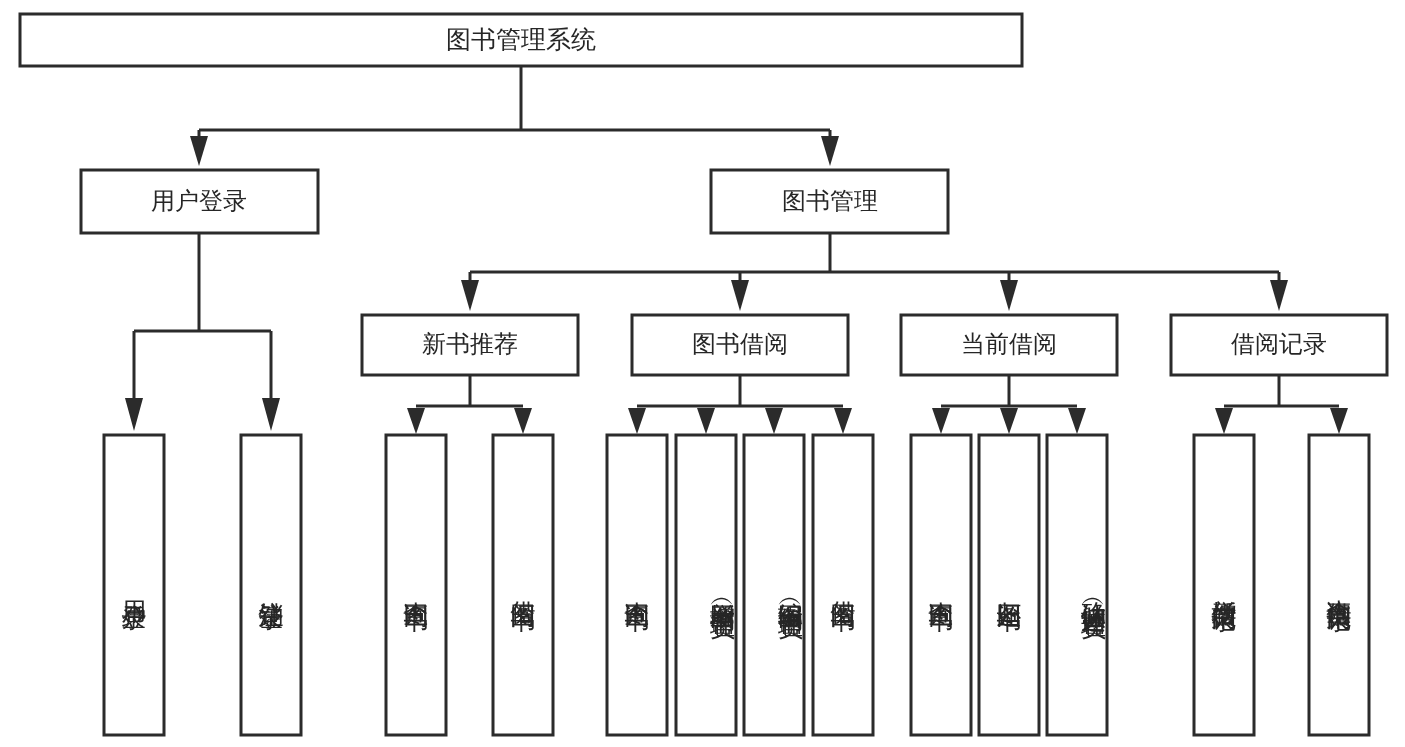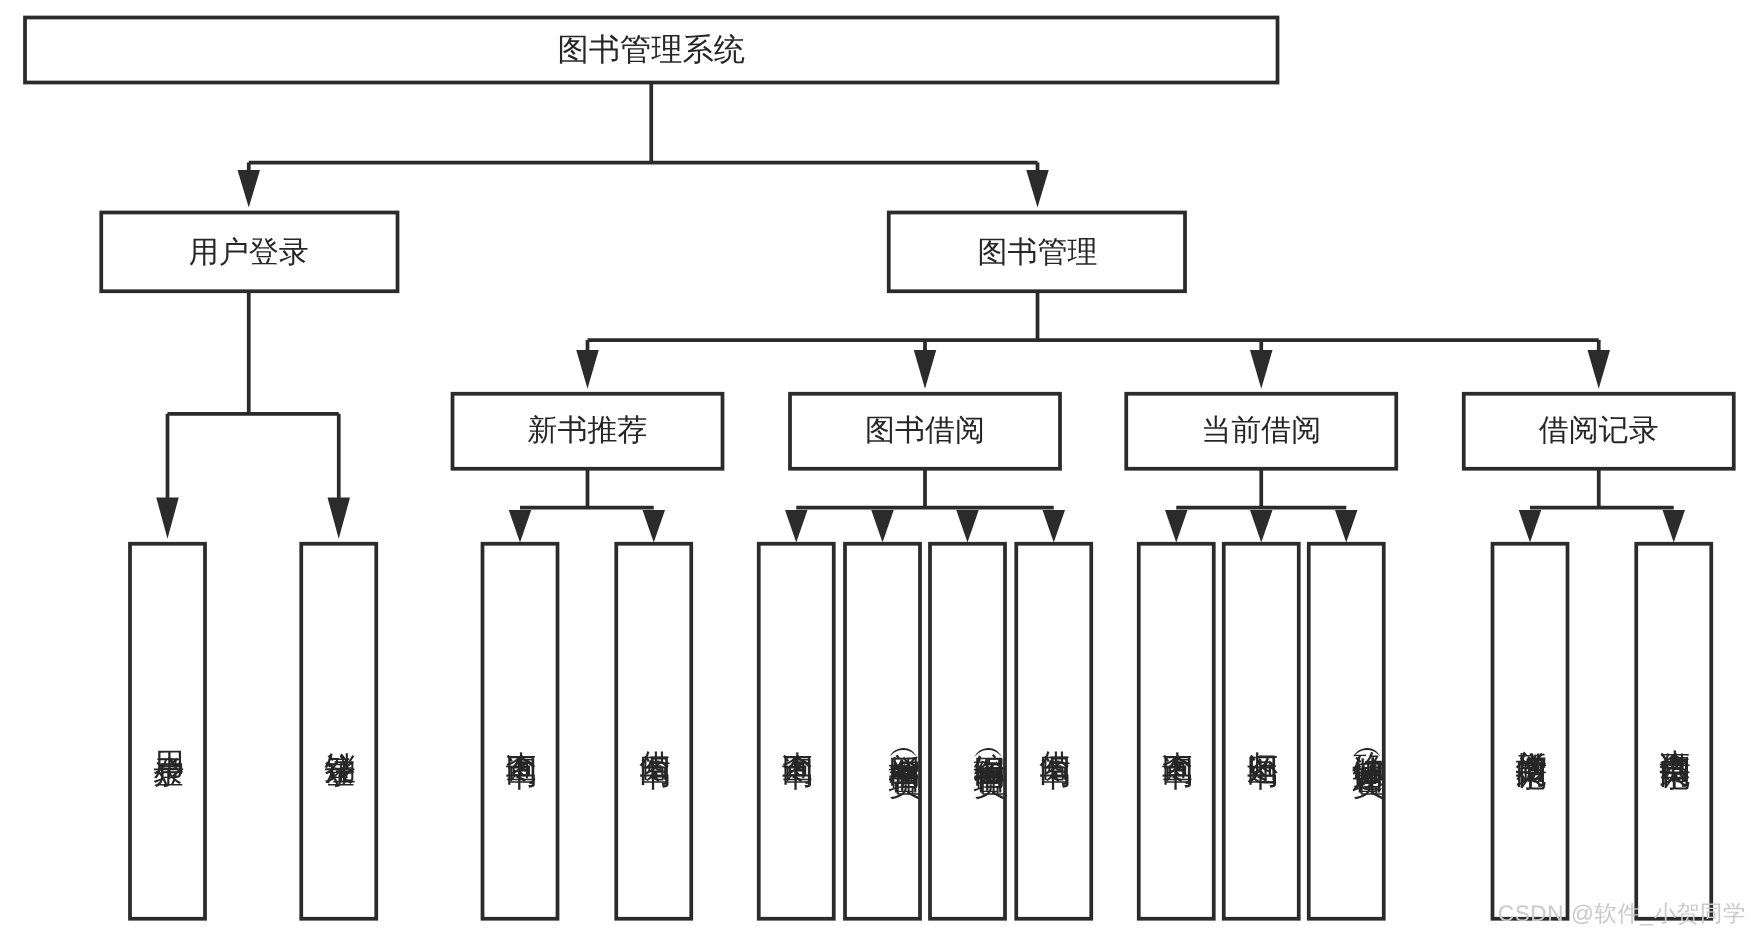--- a/index.html
+++ b/index.html
@@ -217,14 +217,13 @@
   <div class="vlabel" style="left:744px; top:435px; width:60px; height:300px; align-items:flex-start; padding-top:12px; box-sizing:border-box;">编辑图书（管理员）</div>
   <div class="vlabel" style="left:813px; top:435px; width:60px; height:300px;">借阅图书</div>
 
   <div class="vlabel" style="left:911px; top:435px; width:60px; height:300px;">查询图书</div>
   <div class="vlabel" style="left:979px; top:435px; width:60px; height:300px;">归还图书</div>
   <div class="vlabel" style="left:1047px; top:435px; width:60px; height:300px; align-items:flex-start; padding-top:12px; box-sizing:border-box;">确认归还（管理员）</div>
 
   <div class="vlabel" style="left:1194px; top:435px; width:60px; height:300px;">新增借阅记录</div>
   <div class="vlabel" style="left:1309px; top:435px; width:60px; height:300px;">查询借阅记录</div>
 
-  <div class="watermark">CSDN @软件_小贺同学</div>
 </div>
 
 </body></html>

